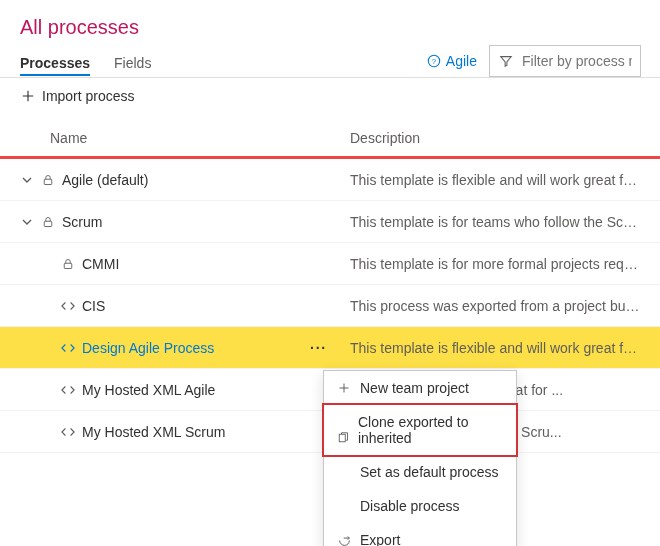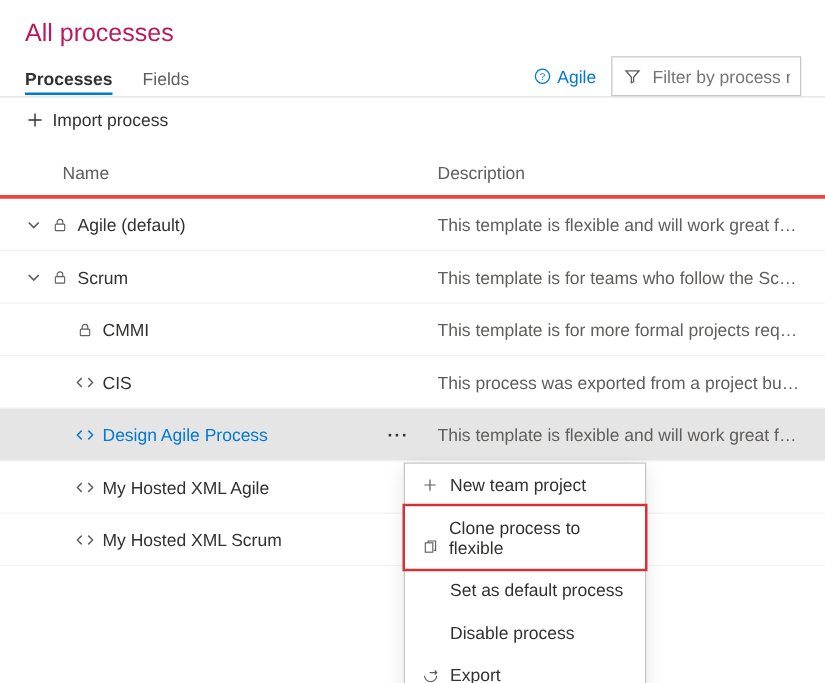--- a/index.html
+++ b/index.html
@@ -103,23 +103,24 @@
     }
     .col-name { width: 330px; padding-left: 30px; }
     .col-desc { flex: 1; }
     .row {
       display: flex;
       align-items: center;
       padding: 10px 20px;
       border-bottom: 1px solid #f3f2f1;
       min-height: 42px;
       position: relative;
+      text-align: center;
     }
     .row.selected {
-      background: #e5e5e5;
+      background: #fde047;
     }
     .row .name-cell {
       width: 330px;
       display: flex;
       align-items: center;
       gap: 6px;
     }
     .row .desc-cell {
       flex: 1;
       color: #605e5c;
@@ -344,21 +345,21 @@
       </span>
     <span>New team project</span>
   </div>
   <div class="menu-item highlight-box">
     <span class="micon">
         <svg width="12" height="12" viewBox="0 0 16 16">
           <rect x="3" y="3" width="8" height="10" fill="none" stroke="#605e5c" stroke-width="1.2"></rect>
           <path d="M6 3V1h8v10h-2" fill="none" stroke="#605e5c" stroke-width="1.2"></path>
         </svg>
       </span>
-    <span>Clone process to flexible</span>
+    <span>Clone exported to inherited</span>
   </div>
   <div class="menu-item">
     <span class="micon"></span>
     <span>Set as default process</span>
   </div>
   <div class="menu-item">
     <span class="micon"></span>
     <span>Disable process</span>
   </div>
   <div class="menu-item">

